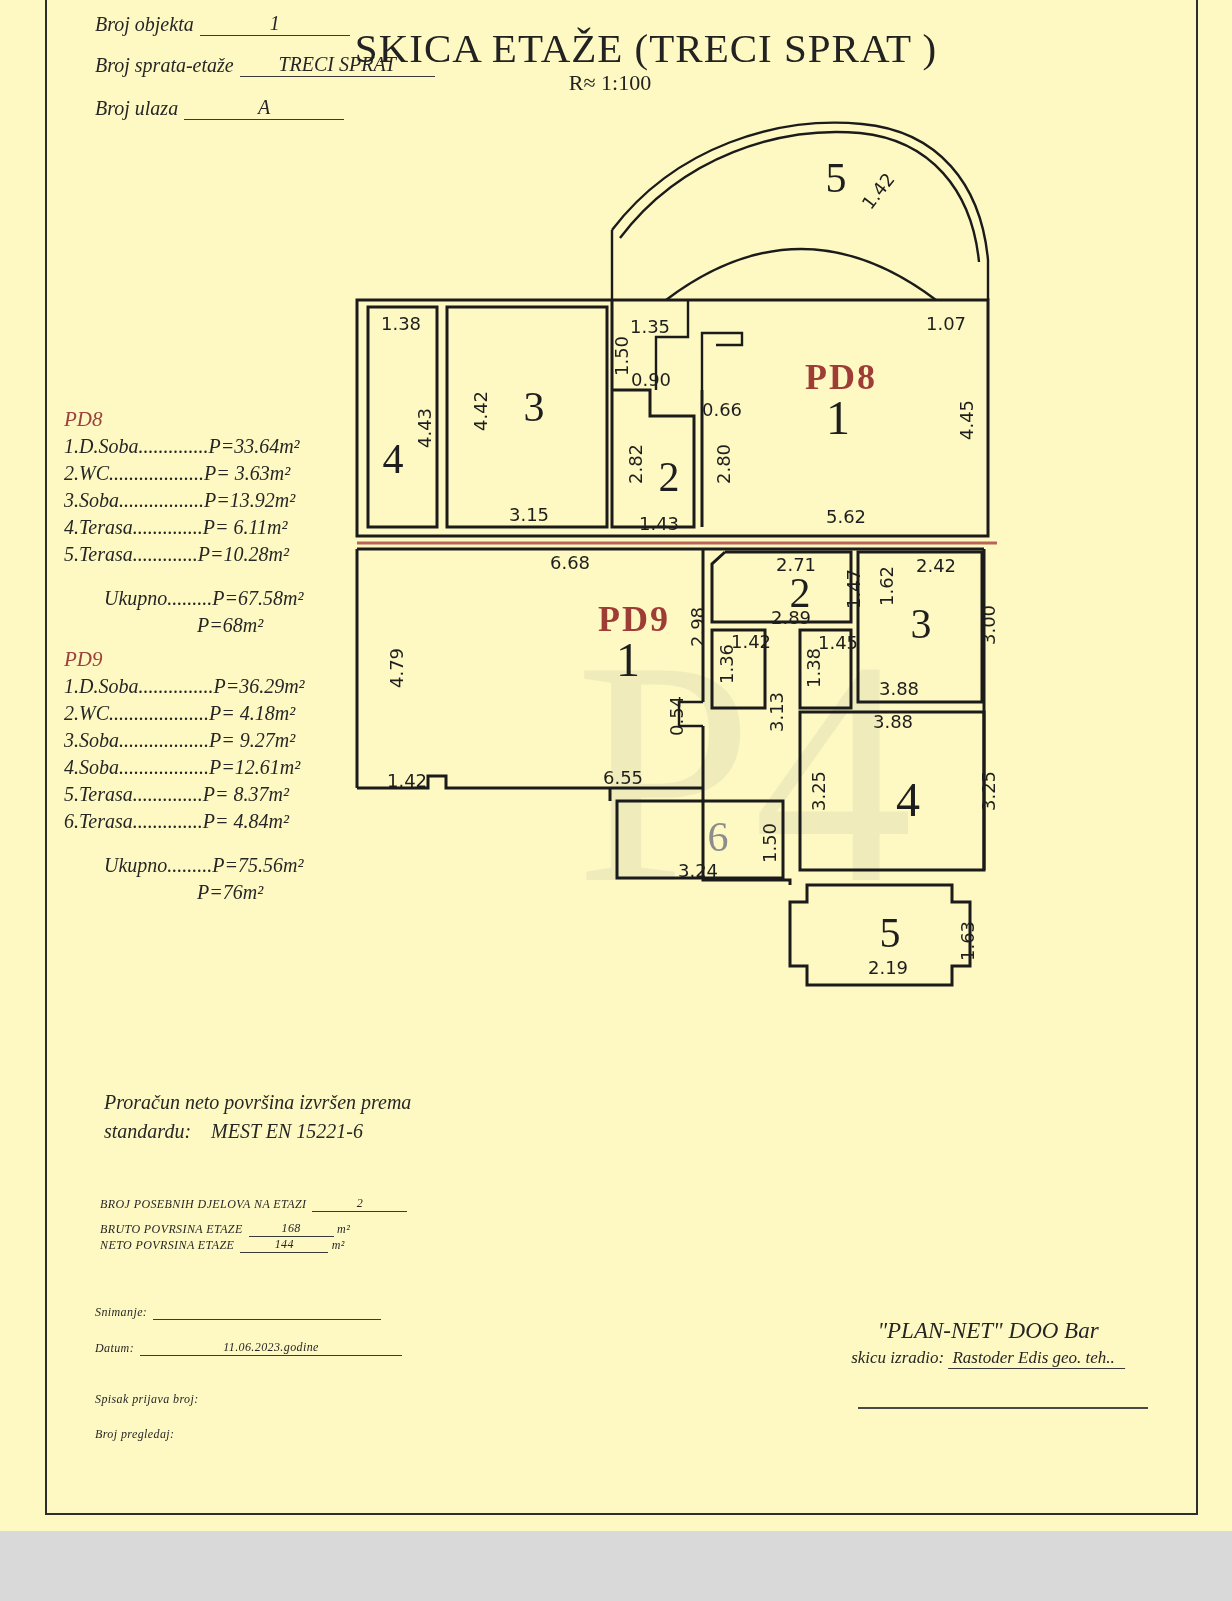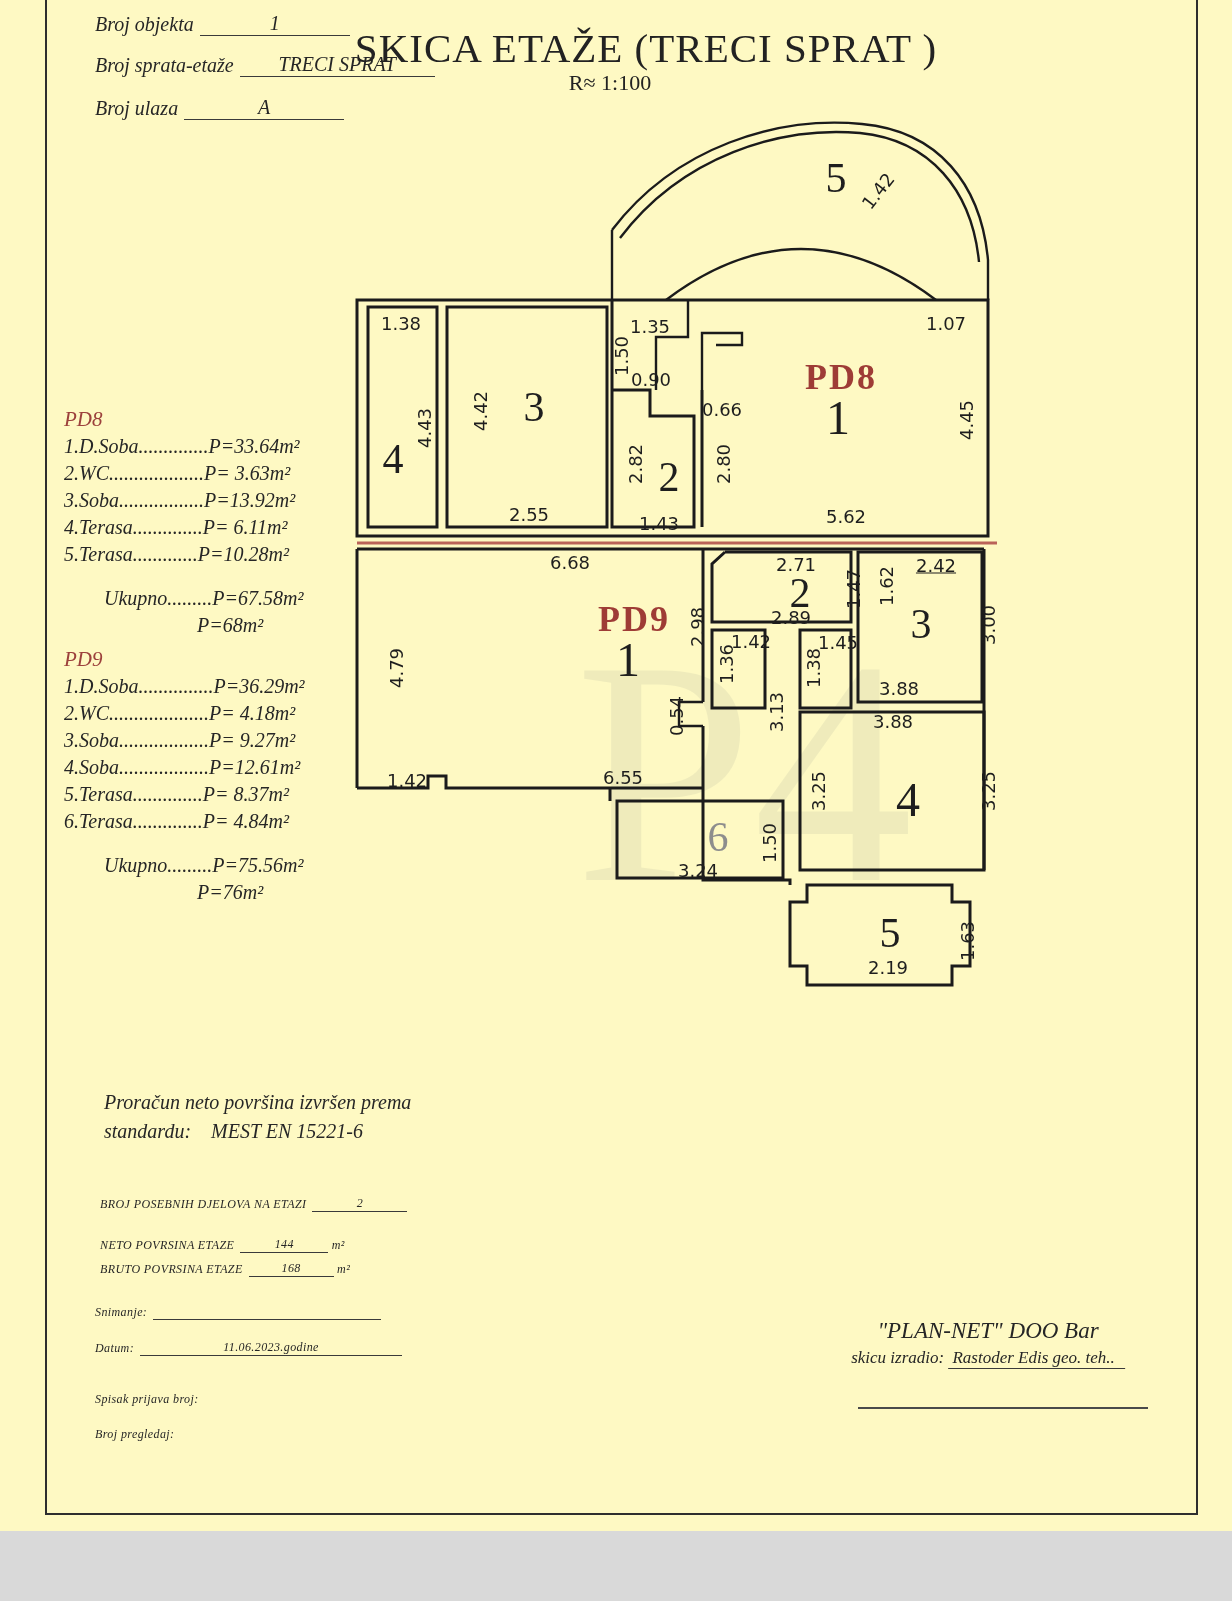--- a/index.html
+++ b/index.html
@@ -126,21 +126,21 @@
   </svg>
 
   <div id="plan-labels">
       <span class="plan-label room" style="left: 836px; top: 178px;">5</span>
       <span class="plan-label" style="left: 878px; top: 191px; transform: translate(-50%, -50%) rotate(-52deg);">1.42</span>
       <span class="plan-label" style="left: 401px; top: 323px;">1.38</span>
       <span class="plan-label" style="left: 424px; top: 428px; transform: translate(-50%, -50%) rotate(-90deg);">4.43</span>
       <span class="plan-label room" style="left: 393px; top: 459px;">4</span>
       <span class="plan-label" style="left: 480px; top: 411px; transform: translate(-50%, -50%) rotate(-90deg);">4.42</span>
       <span class="plan-label room" style="left: 534px; top: 407px;">3</span>
-      <span class="plan-label" style="left: 529px; top: 514px;">2.55</span>
+      <span class="plan-label" style="left: 529px; top: 514px;">3.15</span>
       <span class="plan-label" style="left: 650px; top: 326px;">1.35</span>
       <span class="plan-label" style="left: 621px; top: 356px; transform: translate(-50%, -50%) rotate(-90deg);">1.50</span>
       <span class="plan-label" style="left: 651px; top: 379px;">0.90</span>
       <span class="plan-label" style="left: 722px; top: 409px;">0.66</span>
       <span class="plan-label" style="left: 635px; top: 464px; transform: translate(-50%, -50%) rotate(-90deg);">2.82</span>
       <span class="plan-label room" style="left: 669px; top: 477px;">2</span>
       <span class="plan-label" style="left: 659px; top: 523px;">1.43</span>
       <span class="plan-label" style="left: 723px; top: 464px; transform: translate(-50%, -50%) rotate(-90deg);">2.80</span>
       <span class="plan-label unit" style="left: 841px; top: 377px;">PD8</span>
       <span class="plan-label room-lg" style="left: 838px; top: 417px;">1</span>
@@ -153,21 +153,21 @@
       <span class="plan-label" style="left: 396px; top: 668px; transform: translate(-50%, -50%) rotate(-90deg);">4.79</span>
       <span class="plan-label" style="left: 697px; top: 627px; transform: translate(-50%, -50%) rotate(-90deg);">2.98</span>
       <span class="plan-label" style="left: 676px; top: 716px; transform: translate(-50%, -50%) rotate(-90deg);">0.54</span>
       <span class="plan-label" style="left: 407px; top: 780px;">1.42</span>
       <span class="plan-label" style="left: 623px; top: 777px;">6.55</span>
       <span class="plan-label" style="left: 796px; top: 564px;">2.71</span>
       <span class="plan-label room" style="left: 800px; top: 593px;">2</span>
       <span class="plan-label" style="left: 853px; top: 589px; transform: translate(-50%, -50%) rotate(-90deg);">1.47</span>
       <span class="plan-label" style="left: 791px; top: 617px;">2.89</span>
       <span class="plan-label" style="left: 886px; top: 586px; transform: translate(-50%, -50%) rotate(-90deg);">1.62</span>
-      <span class="plan-label" style="left: 936px; top: 565px; text-decoration: underline;">2.42</span>
+      <span class="plan-label" style="left: 936px; top: 565px;">2.42</span>
       <span class="plan-label room" style="left: 921px; top: 624px;">3</span>
       <span class="plan-label" style="left: 988px; top: 625px; transform: translate(-50%, -50%) rotate(-90deg);">3.00</span>
       <span class="plan-label" style="left: 899px; top: 688px;">3.88</span>
       <span class="plan-label" style="left: 751px; top: 641px;">1.42</span>
       <span class="plan-label" style="left: 726px; top: 664px; transform: translate(-50%, -50%) rotate(-90deg);">1.36</span>
       <span class="plan-label" style="left: 838px; top: 642px;">1.45</span>
       <span class="plan-label" style="left: 813px; top: 668px; transform: translate(-50%, -50%) rotate(-90deg);">1.38</span>
       <span class="plan-label" style="left: 776px; top: 712px; transform: translate(-50%, -50%) rotate(-90deg);">3.13</span>
       <span class="plan-label" style="left: 893px; top: 721px;">3.88</span>
       <span class="plan-label" style="left: 818px; top: 791px; transform: translate(-50%, -50%) rotate(-90deg);">3.25</span>
@@ -185,21 +185,21 @@
     <div>Proračun neto površina izvršen prema</div>
     <div><span>standardu:</span>&nbsp;&nbsp;&nbsp;&nbsp;<span>MEST EN 15221-6</span></div>
   </div>
 
   <div class="sum" style="left:100px;top:1196px;">
     <span>BROJ POSEBNIH DJELOVA NA ETAZI</span><span class="fill" style="min-width:95px;">2</span>
   </div>
   <div class="sum" style="left:100px;top:1237px;">
     <span>NETO POVRSINA ETAZE</span><span class="fill" style="min-width:88px;">144</span>&nbsp;<span>m²</span>
   </div>
-  <div class="sum" style="left:100px;top:1261px;">
+  <div class="sum" style="left:100px;top:1221px;">
     <span>BRUTO POVRSINA ETAZE</span><span class="fill" style="min-width:85px;">168</span>&nbsp;<span>m²</span>
   </div>
 
   <div class="sum" style="left:95px;top:1305px;">
     <span>Snimanje:</span><span class="fill" style="min-width:228px;"></span>
   </div>
   <div class="sum" style="left:95px;top:1340px;">
     <span>Datum:</span><span class="fill" style="min-width:262px;">11.06.2023.godine</span>
   </div>
 

